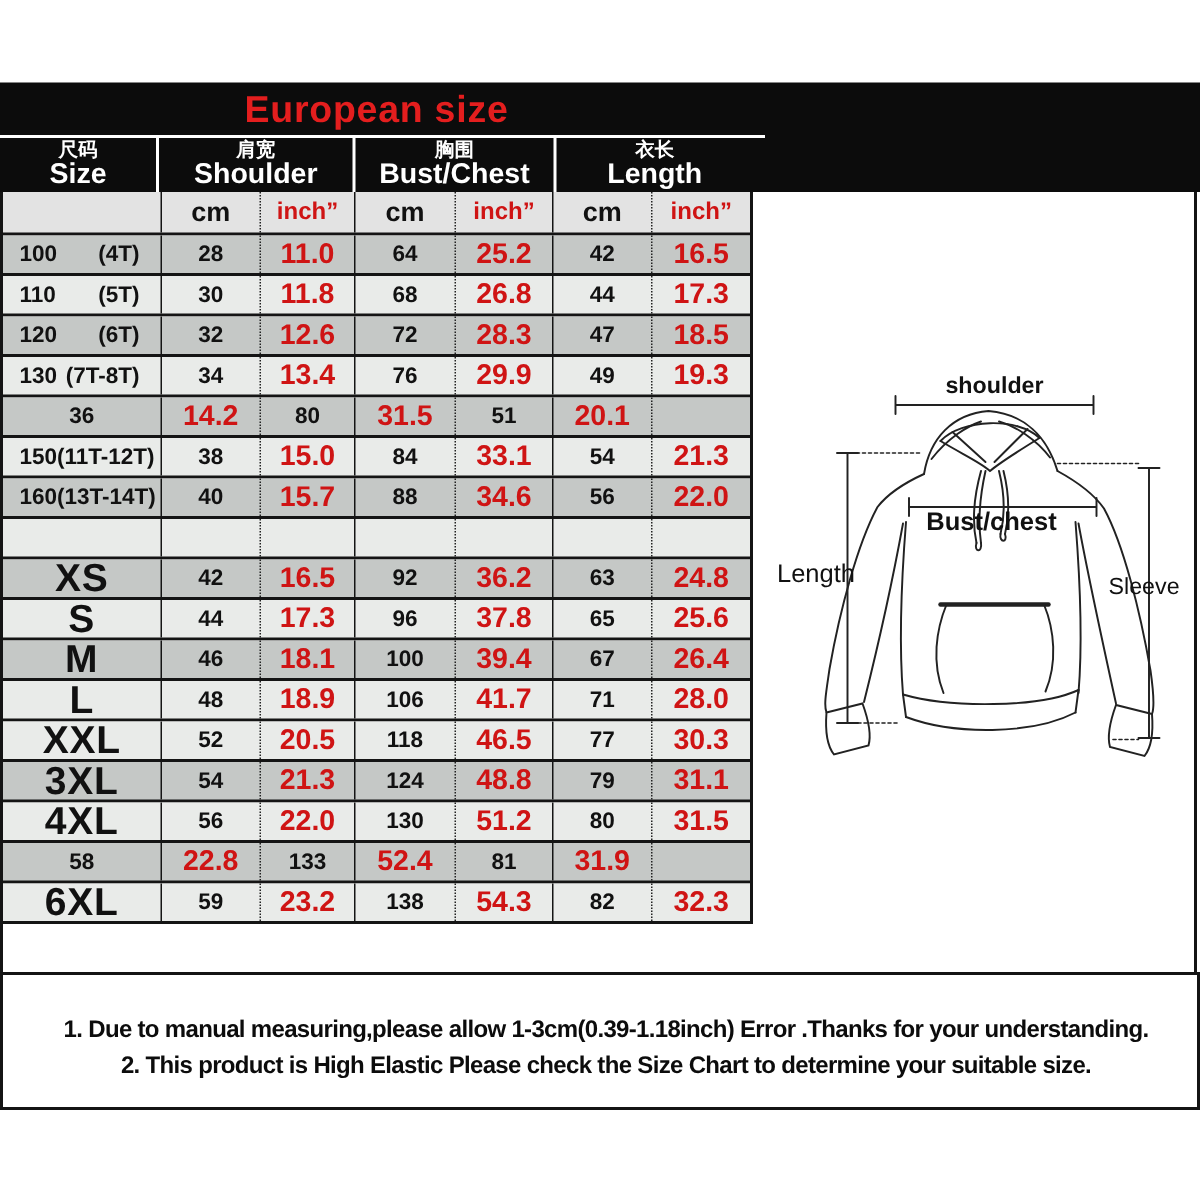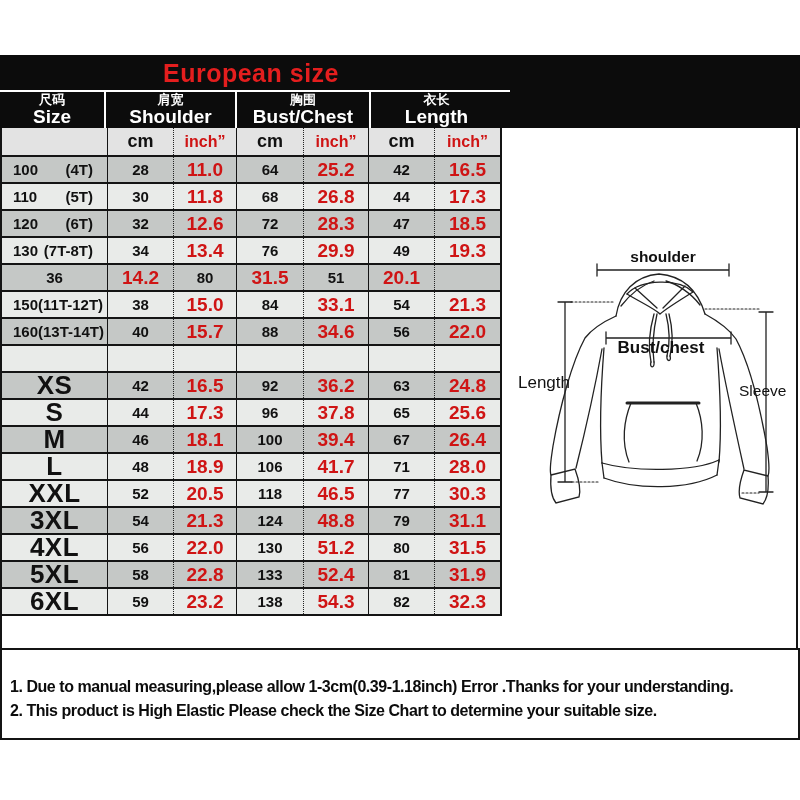--- a/index.html
+++ b/index.html
@@ -30,21 +30,21 @@
   .c.in{color:var(--value_red,#cf1414);font-size:19px;}
   .subhead .c{font-size:18px;}
   .subhead .c.in{font-size:16px;text-align:center;}
   .kids .c.size{justify-content:space-between;padding:0 14px 0 11px;}
   .adult .c.size{font-size:26px;letter-spacing:.5px;}
   
   .vline{position:absolute;top:128px;width:2px;height:520px;background:#141414;}
   
   .notes{position:absolute;left:0;top:648px;width:796px;height:88px;border:2px solid #141414;background:#fff;}
   .notes p{margin:0;padding:0 0 0 8px;font-size:16px;font-weight:700;color:#0c0c0c;
-           line-height:23.5px;letter-spacing:-0.45px;white-space:nowrap;}
+           line-height:23.5px;letter-spacing:-0.45px;white-space:nowrap;text-align:center;}
   .notes p:first-child{margin-top:25px;}
   
   .diagram{position:absolute;left:508px;top:250px;width:290px;height:330px;}
   .diagram path,.diagram line{fill:none;stroke:#222;stroke-width:1.3;stroke-linecap:round;}
   .diagram .dots{stroke-dasharray:2,2;stroke-width:1.1;}
   .diagram .thick{stroke-width:3;}
   .diagram text{fill:#111;font-family:"Liberation Sans","DejaVu Sans",sans-serif;}
   .lbl-bold{font-weight:700;}
 </style>
 </head>
@@ -256,24 +256,20 @@
             <span></span>
           </div>
   <div class="c cm">56</div>
   <div class="c in">22.0</div>
   <div class="c cm">130</div>
   <div class="c in">51.2</div>
   <div class="c cm">80</div>
   <div class="c in">31.5</div>
 </div>
         <div class="row r-dark adult">
-  <div class="c size">
-            <span>5XL</span>
-            <span></span>
-          </div>
   <div class="c cm">58</div>
   <div class="c in">22.8</div>
   <div class="c cm">133</div>
   <div class="c in">52.4</div>
   <div class="c cm">81</div>
   <div class="c in">31.9</div>
 </div>
         <div class="row r-light adult">
   <div class="c size">
             <span>6XL</span>

